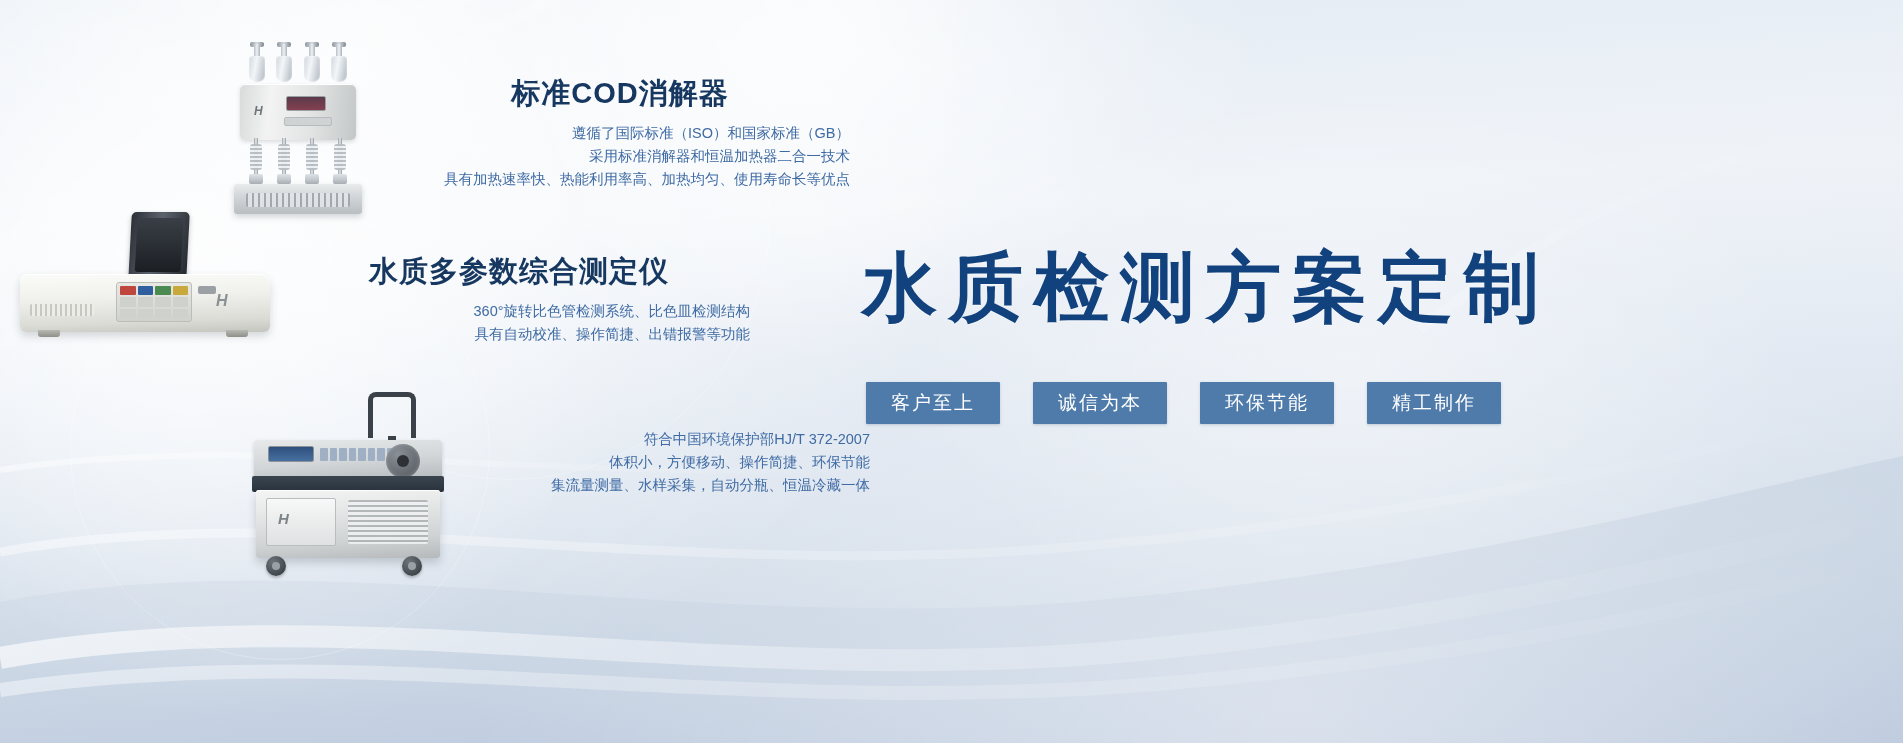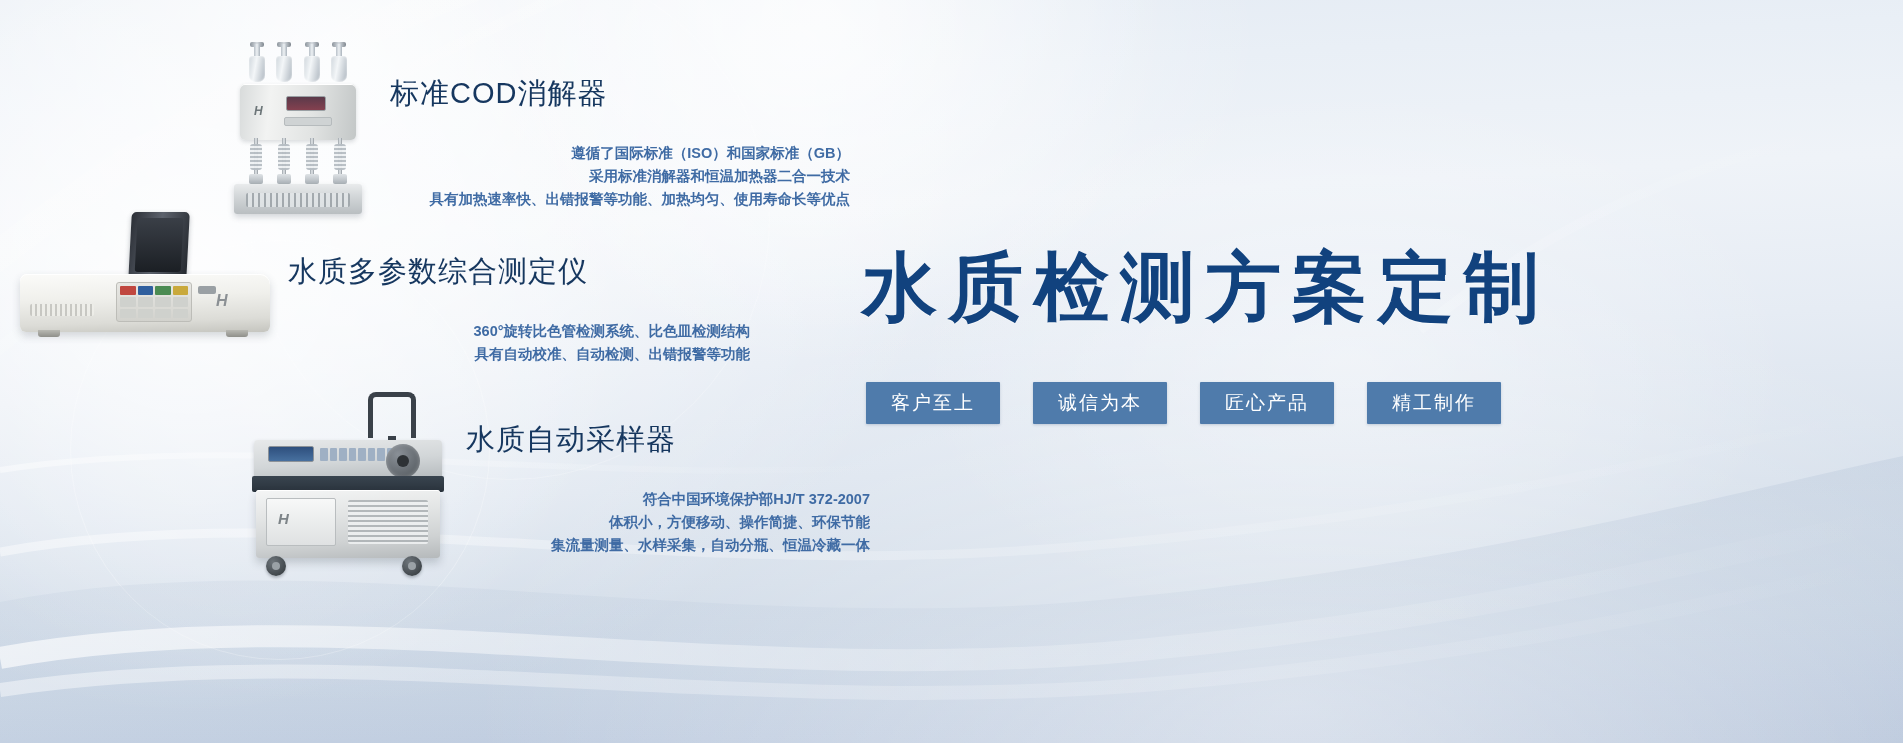--- a/index.html
+++ b/index.html
@@ -60,26 +60,27 @@
     opacity:.45;
   }
 
   
   .products {
     position:absolute; left:0; top:0; width:900px; height:743px;
   }
   .product { position:absolute; }
   .p-title {
     color:#16375f;
-    font-weight:normal;
+    font-weight:bold;
     font-size:29px;
     letter-spacing:1px;
     white-space:nowrap;
-  }
-  .p-desc { margin-top:28px;font-weight:bold; }
+    text-align:center;
+  }
+  .p-desc { margin-top:8px; }
   .p-desc div {
     color:#3f6ba4;
     font-size:14.5px;
     line-height:23px;
     white-space:nowrap;
     text-align:right;
   }
 
   
   #product-1 { left:390px; top:74px; }
@@ -482,45 +483,44 @@
     <div class="wheel r"></div>
   </div>
 
   <div class="products">
 
     <div class="product" id="product-1">
       <div class="p-title">标准COD消解器</div>
       <div class="p-desc">
         <div>遵循了国际标准（ISO）和国家标准（GB）</div>
         <div>采用标准消解器和恒温加热器二合一技术</div>
-        <div>具有加热速率快、出错报警等功能、加热均匀、使用寿命长等优点</div>
+        <div>具有加热速率快、热能利用率高、加热均匀、使用寿命长等优点</div>
       </div>
     </div>
 
     <div class="product" id="product-2">
       <div class="p-title">水质多参数综合测定仪</div>
       <div class="p-desc">
         <div>360°旋转比色管检测系统、比色皿检测结构</div>
-        <div>具有自动校准、自动检测、出错报警等功能</div>
+        <div>具有自动校准、操作简捷、出错报警等功能</div>
       </div>
     </div>
 
     <div class="product" id="product-3">
-      <div class="p-title">水质自动采样器</div>
       <div class="p-desc">
         <div>符合中国环境保护部HJ/T 372-2007</div>
         <div>体积小，方便移动、操作简捷、环保节能</div>
         <div>集流量测量、水样采集，自动分瓶、恒温冷藏一体</div>
       </div>
     </div>
 
   </div>
 
   <div class="headline">水质检测方案定制</div>
 
   <div class="badges">
     <div class="badge">客户至上</div>
     <div class="badge">诚信为本</div>
-    <div class="badge">匠心产品</div>
+    <div class="badge">环保节能</div>
     <div class="badge">精工制作</div>
   </div>
 
 </div>
 
 </body></html>

